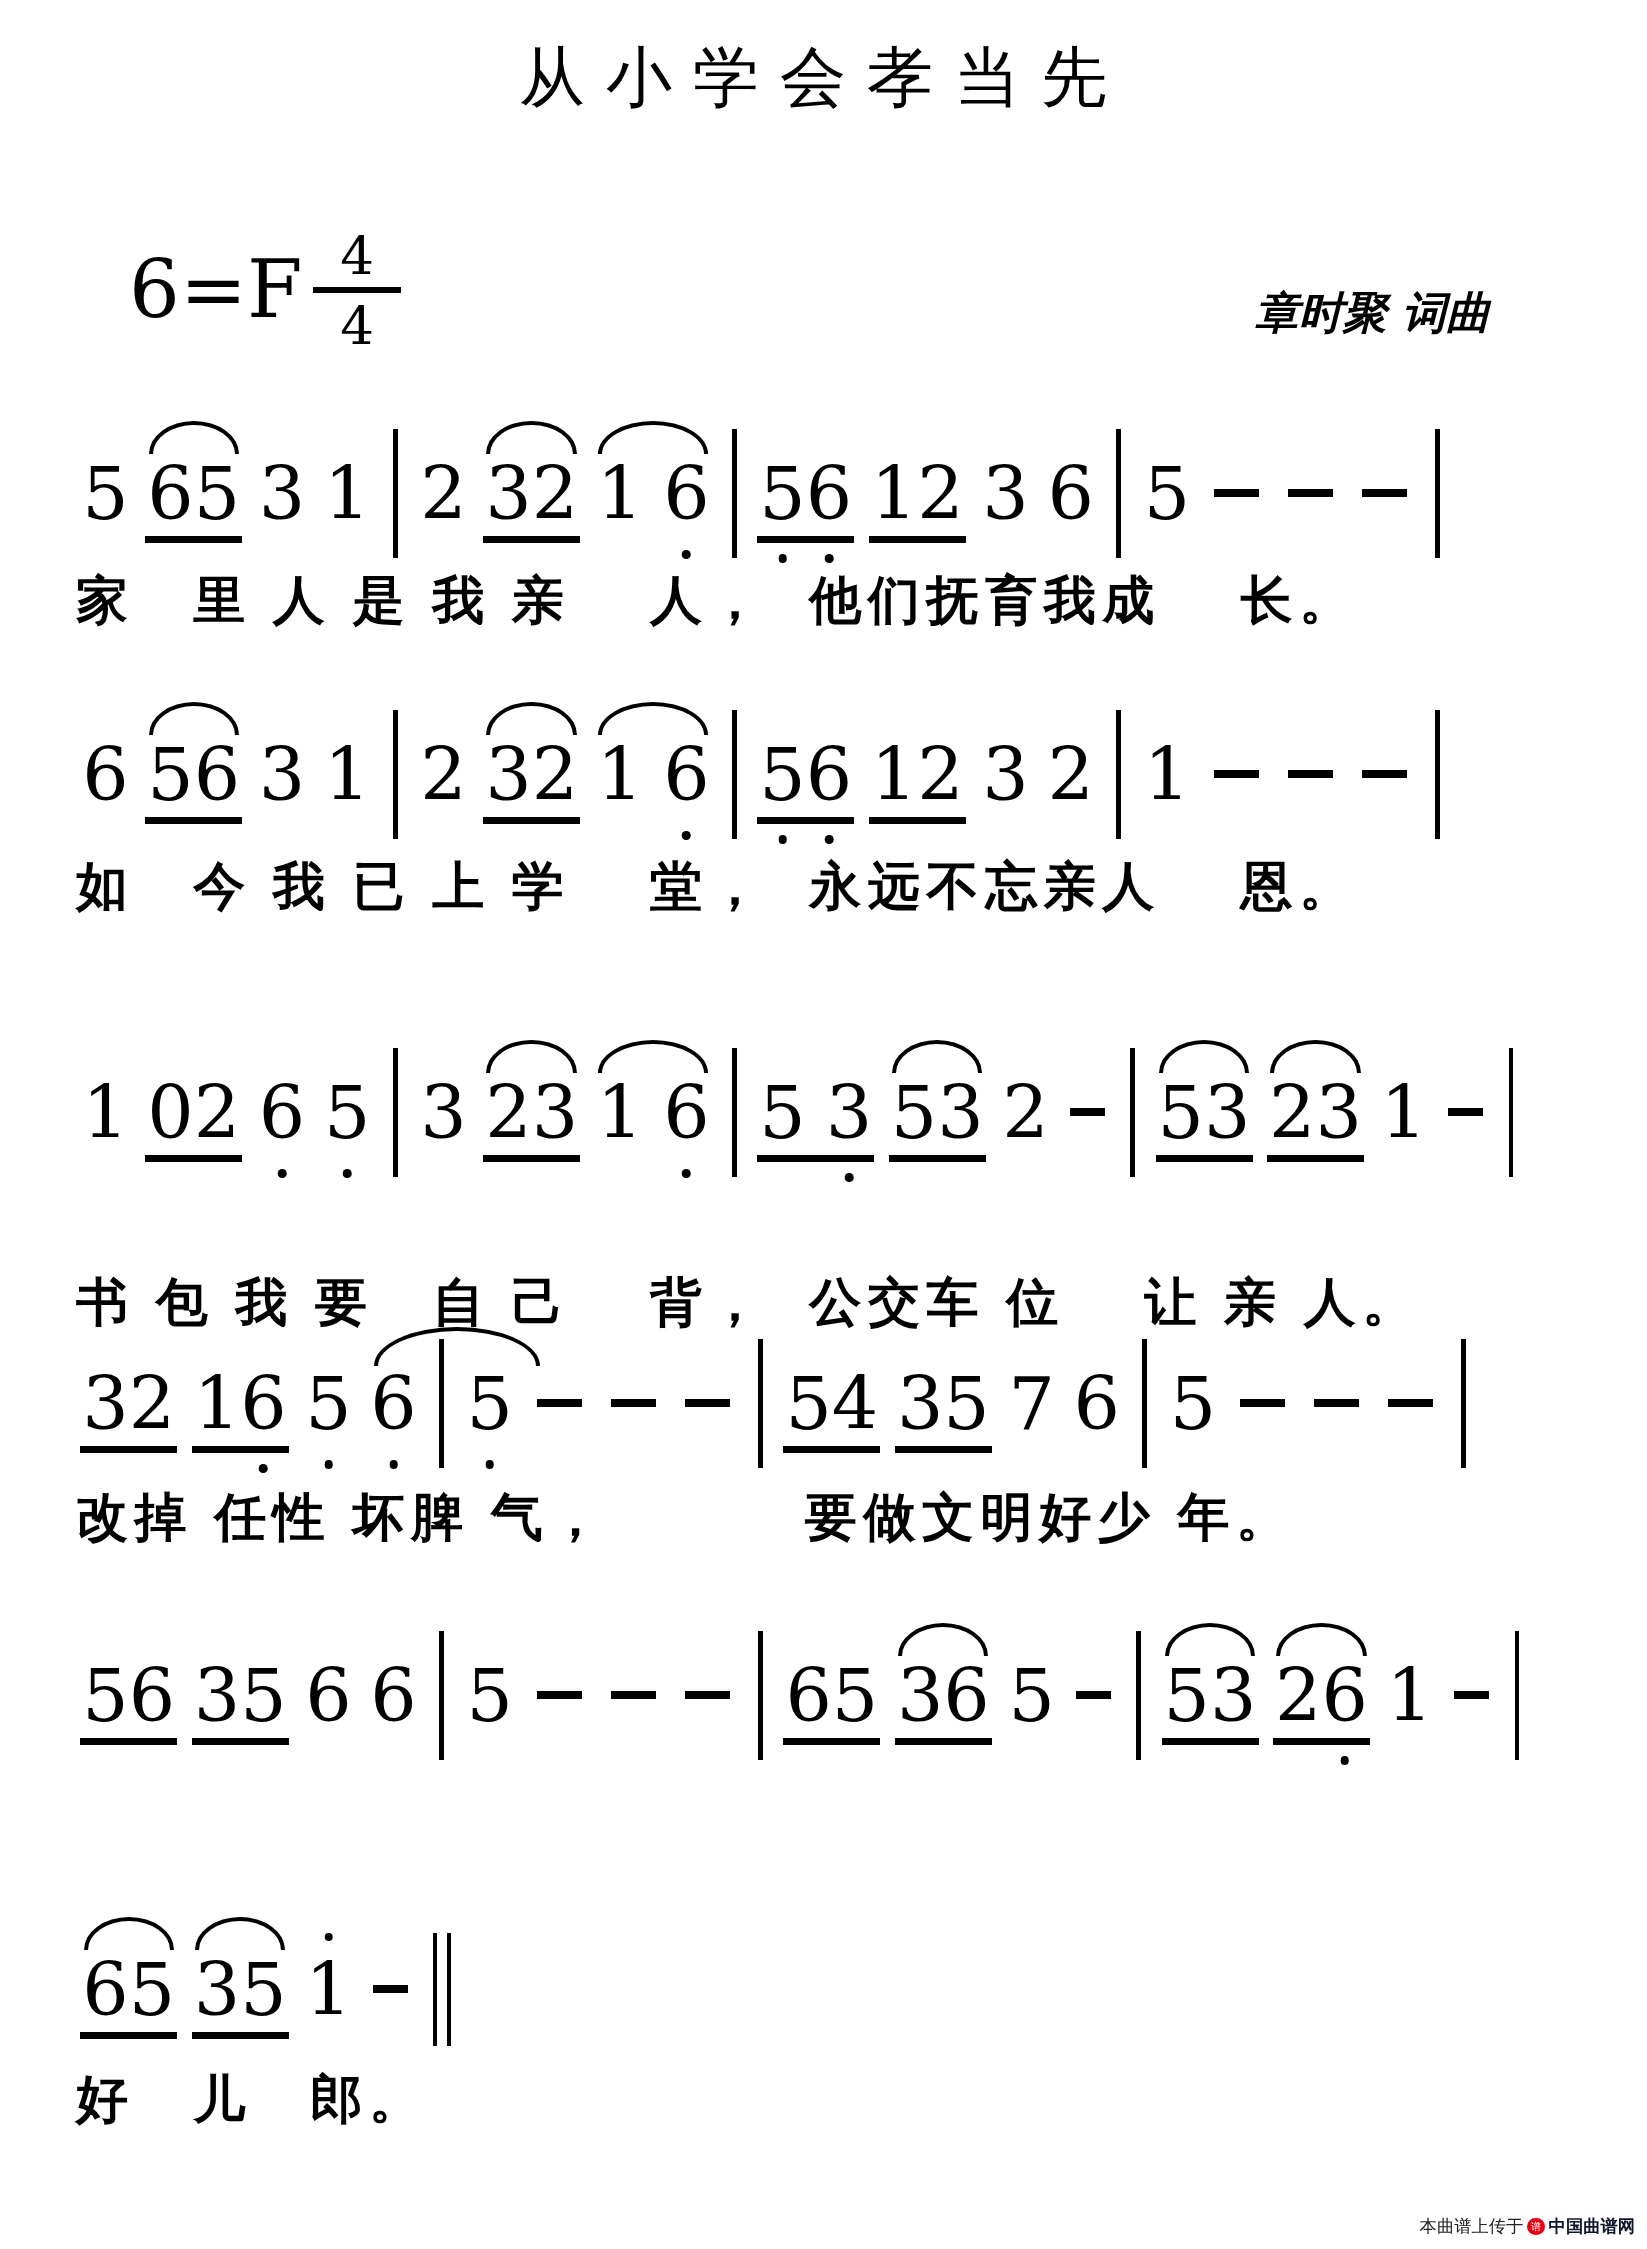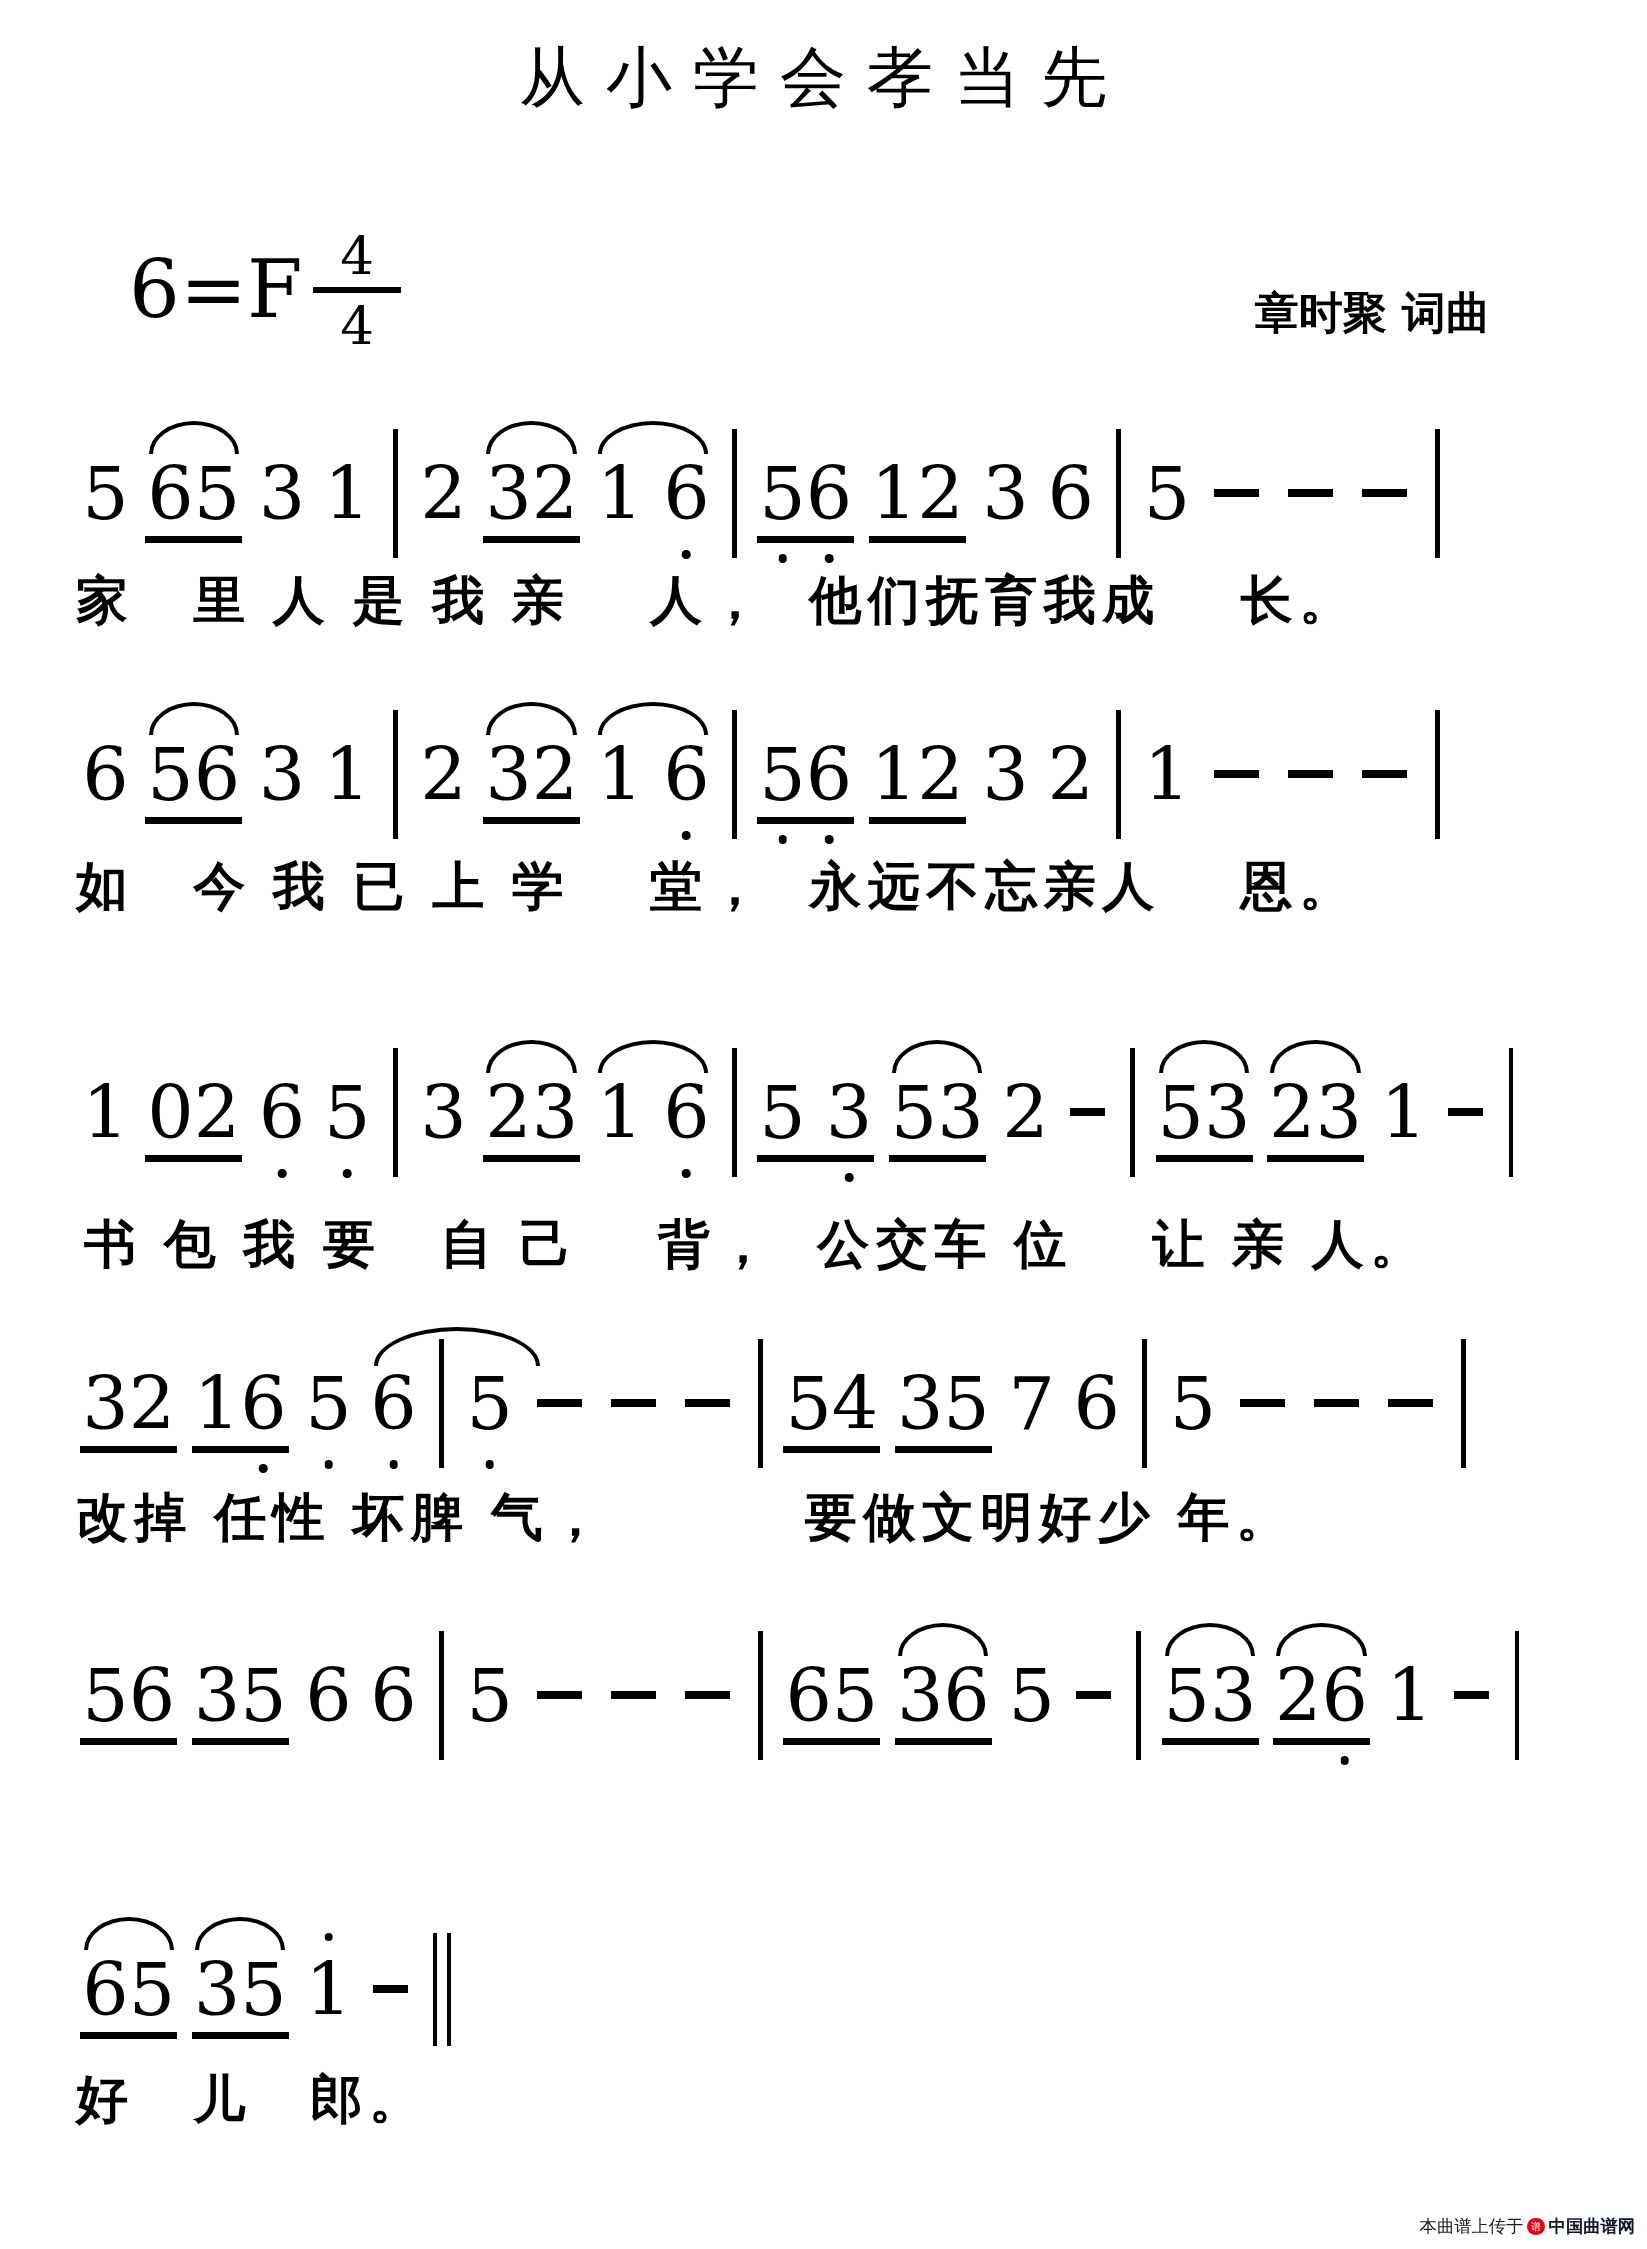--- a/index.html
+++ b/index.html
@@ -22,21 +22,21 @@
   .keysig {
     position:absolute; left:129px; top:229px;
     display:flex; align-items:center;
   }
   .keysig .base { font-size:80px; line-height:1; font-family:"DejaVu Serif",serif; }
   .frac { display:inline-flex; flex-direction:column; align-items:center; margin-left:10.6px; }
   .frac .num, .frac .den { font-size:53px; line-height:1; }
   .frac .fbar { width:88px; height:6px; background:#000; margin:5.3px 0; }
   .composer {
     position:absolute; top:284px; right:157px;
-    font-size:44px; font-weight:bold; white-space:pre;
+    font-size:44px; font-weight:bold; white-space:pre;font-style:italic;
   }
   
   .music-row {
     position:absolute; left:73px; height:80px;
     display:flex; align-items:center;
   }
   .note {
     position:relative; display:inline-flex;
     font-size:73px; line-height:1;
     margin:0 9.3px; flex-shrink:0;
@@ -76,21 +76,21 @@
   
   .lyric-row {
     position:absolute; left:76px;
     font-size:52px; font-weight:bold;
     letter-spacing:6.6px; white-space:pre;
     font-family:Liberation Sans, sans-serif;
   }
   
   #m0 { top:453px; }  #l0 { top:566px; }
   #m1 { top:734px; } #l1 { top:852px; }
-  #m2 { top:1072px; } #l2 { top:1210px;margin-left:8px; }
+  #m2 { top:1072px; } #l2 { top:1268px; }
   #m3 { top:1363px; } #l3 { top:1483px; }
   #m4 { top:1655px; } #l4 { top:1782px; }
   #m5 { top:1949px; } #l5 { top:2065px; }
   
   .watermark {
     position:absolute; right:12px; bottom:14.6px;
     display:flex; align-items:center;
     font-size:17.3px; line-height:1;
     font-family:"DejaVu Sans", sans-serif;
   }

